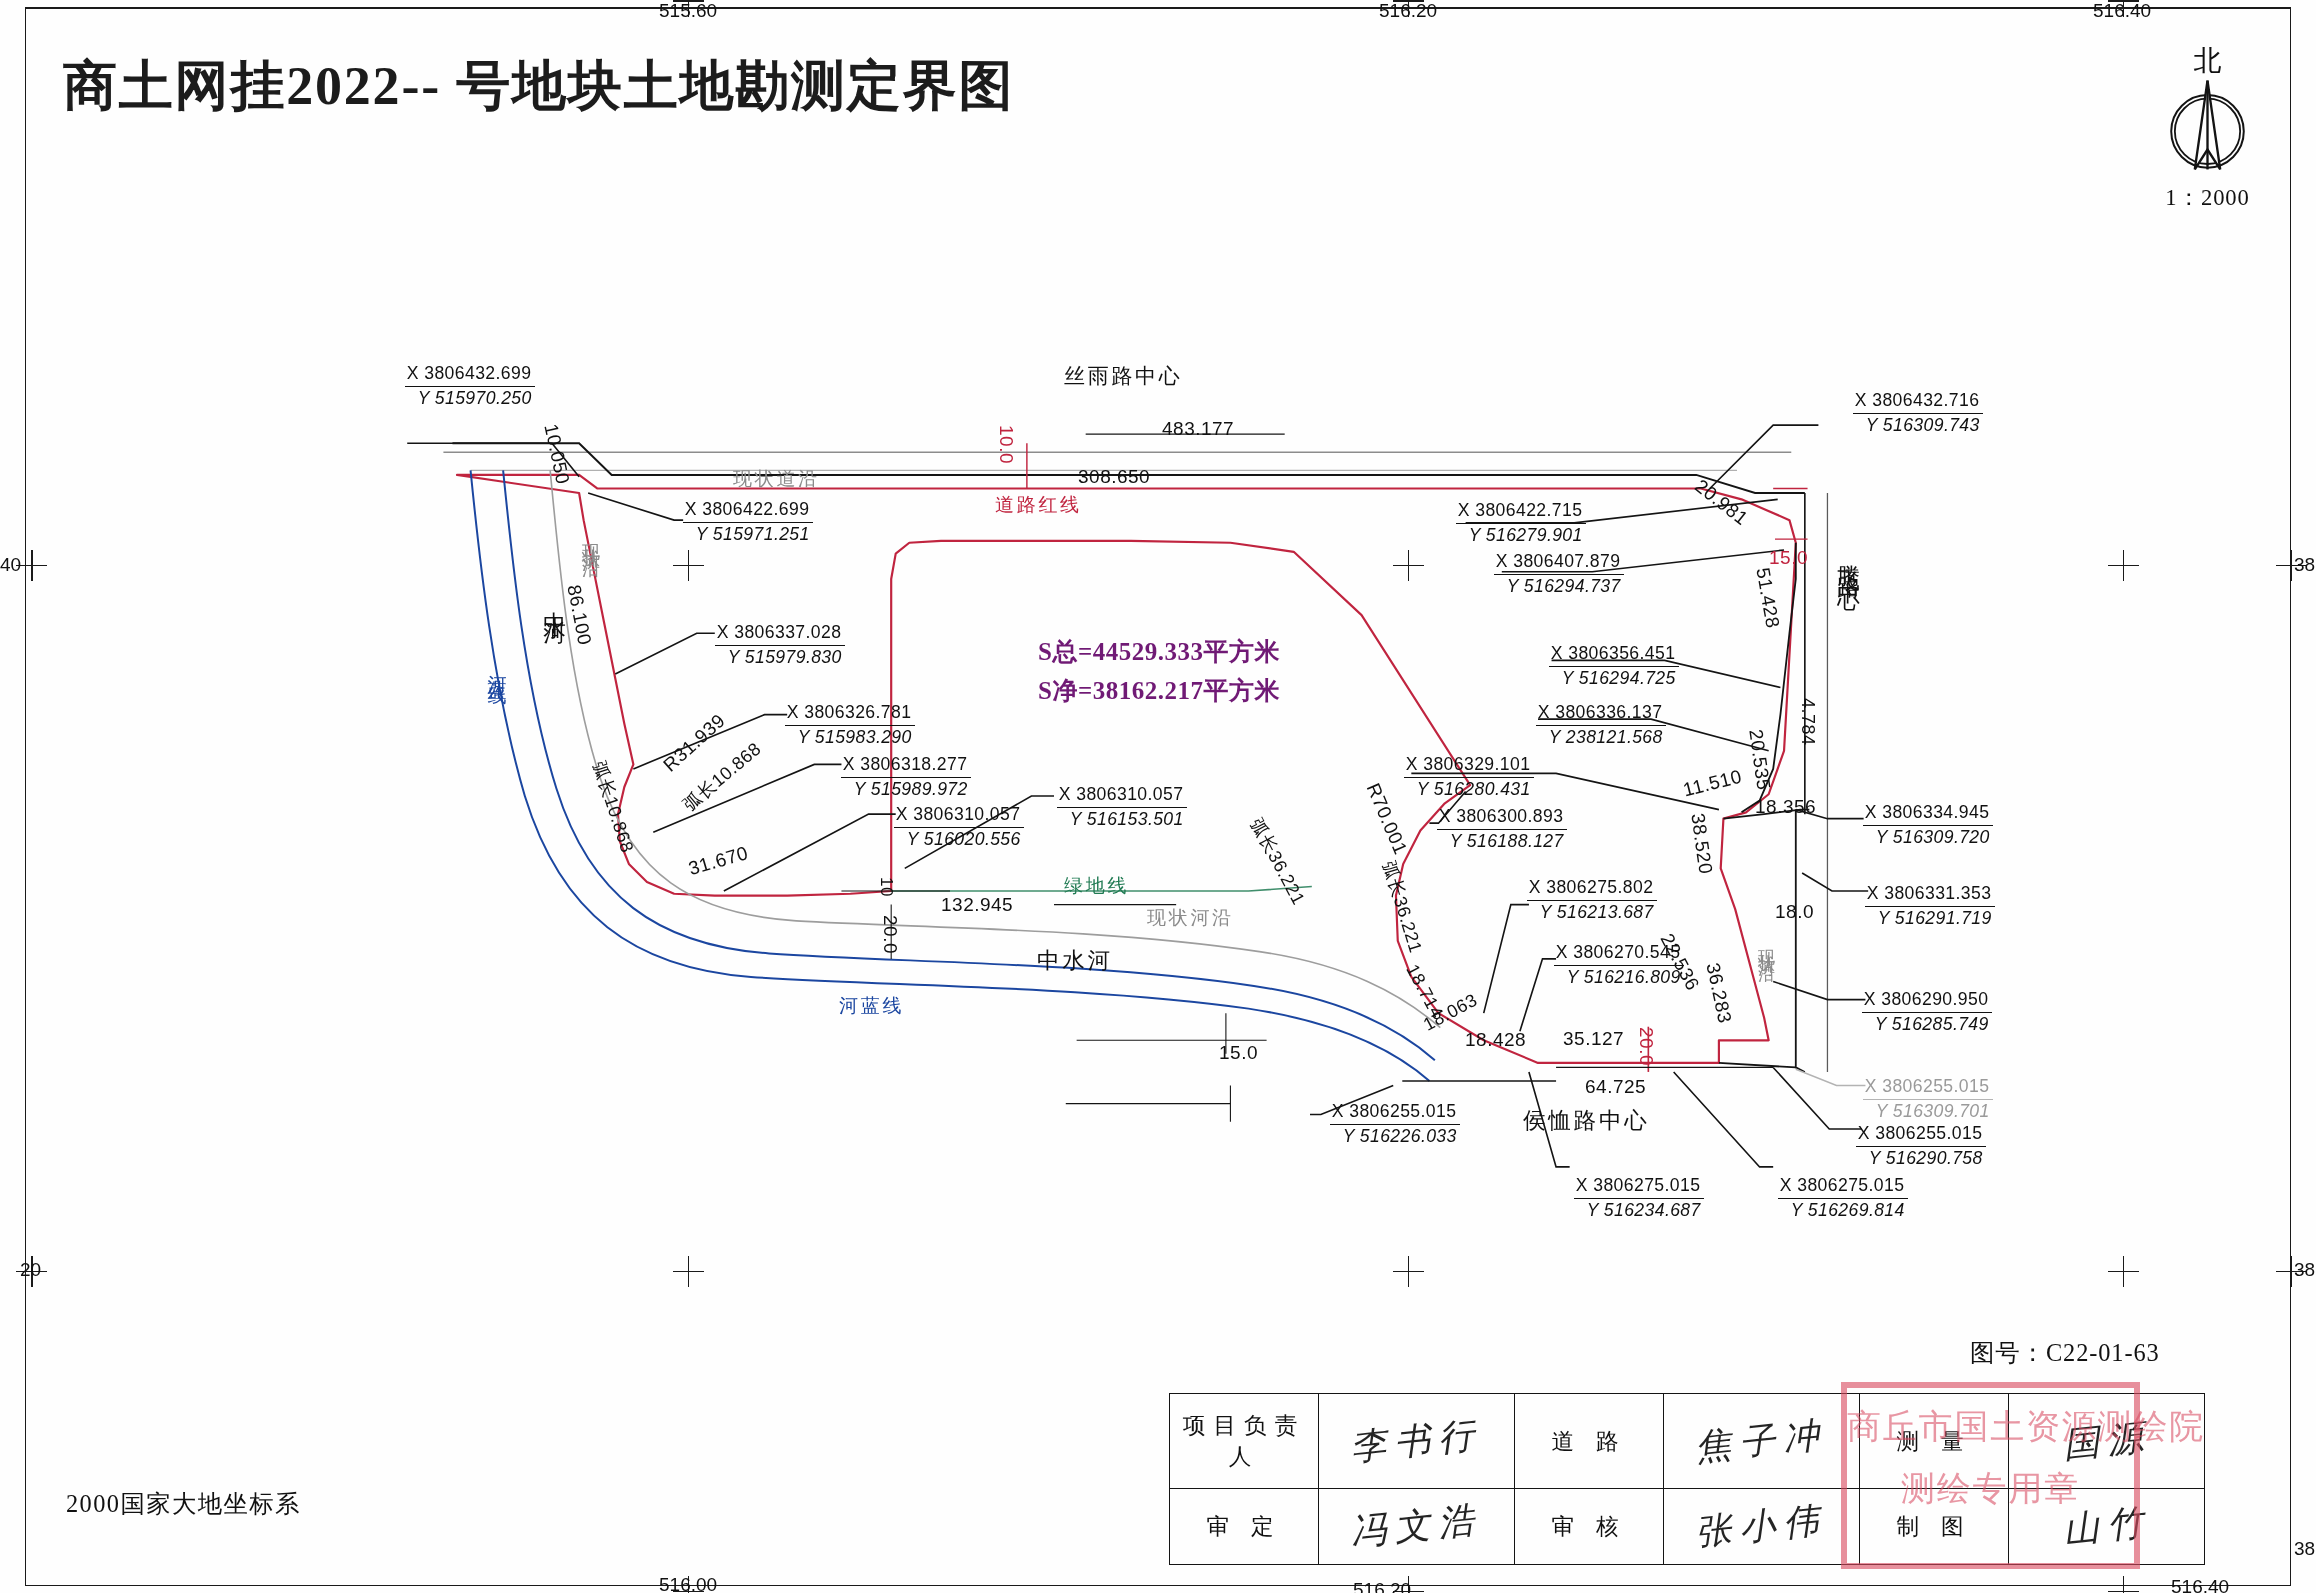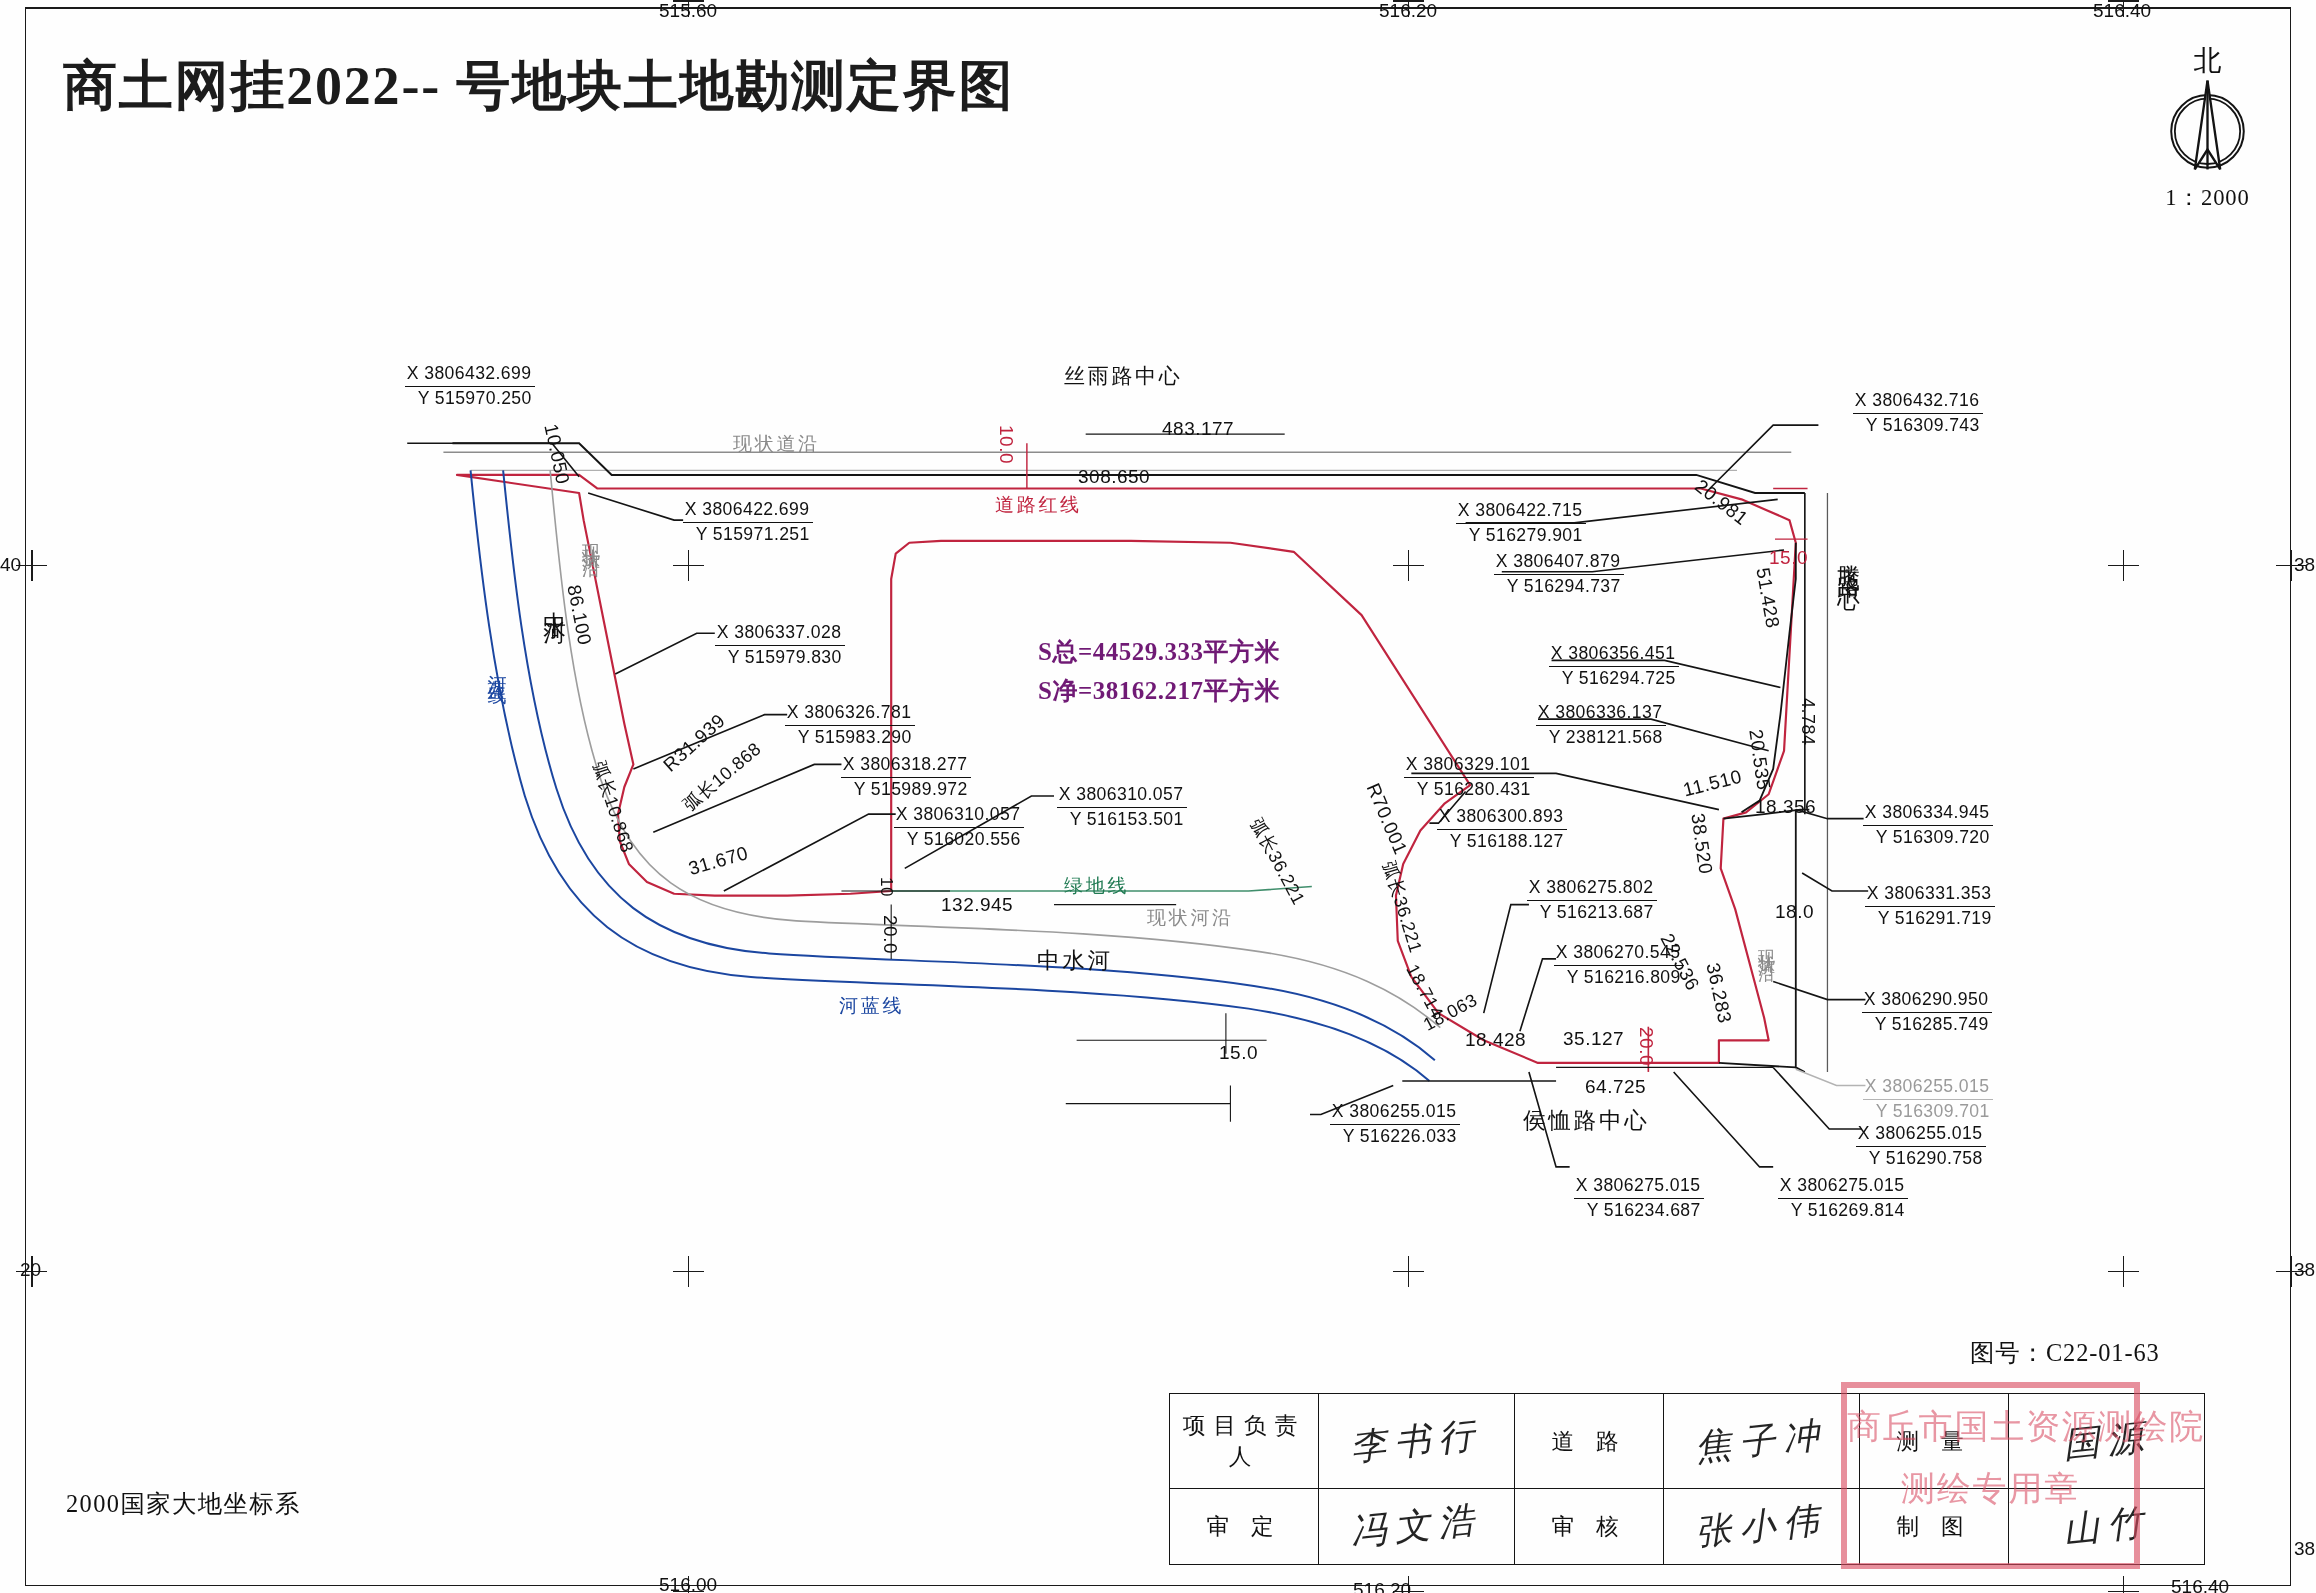--- a/index.html
+++ b/index.html
@@ -37,21 +37,21 @@
   
   #north{position:absolute;left:2144px;top:47px;width:127px;text-align:center;}
   #north .glyph{font-size:28px;font-family:"Liberation Serif",serif;color:#111;line-height:1;}
   #north .scale{font-size:22.6px;font-family:"Liberation Serif",serif;margin-top:3.6px;letter-spacing:0.9px;}
   .coord{
     position:absolute;white-space:nowrap;
     font-family:"Liberation Sans",sans-serif;font-size:17.6px;color:#111;
     line-height:1.34;letter-spacing:0.4px;
   }
   .coord .x{display:block;border-bottom:1.4px solid #111;padding:0 3.6px 0.9px 1.8px;}
-  .coord .y{display:block;padding:0 3.6px 0 12.7px;}
+  .coord .y{display:block;padding:0 3.6px 0 12.7px;font-style:italic;}
   .coord.faded{color:#9a9a9a;}
   .coord.faded .x{border-bottom-color:#b4b4b4;}
 
   .dim{position:absolute;white-space:nowrap;font-family:"Liberation Sans",sans-serif;
        font-size:19px;color:#111;letter-spacing:0.5px;}
   .dim.red{color:#c0243f;}
   .cn{position:absolute;white-space:nowrap;font-family:"Liberation Serif","DejaVu Serif",serif;
       font-size:21px;color:#111;letter-spacing:2.7px;}
   .cn.red{color:#c0243f;}
   .cn.blue{color:#1b46a0;}
@@ -315,21 +315,21 @@
 
     <path d="M1850 1185 L1945 1290 L1960 1290" stroke="#141414" stroke-width="1.8" fill="none"></path>
   </svg>
 
   <div id="area-note">
     <div>S总=44529.333平方米</div>
     <div>S净=38162.217平方米</div>
   </div>
 
   <div class="cn" style="left:1064px;top:362px;">丝雨路中心</div>
-  <div class="cn gray" style="left:733px;top:431px;font-size:19px;">现状道沿</div>
+  <div class="cn gray" style="left:733px;top:466px;font-size:19px;">现状道沿</div>
   <div class="cn red" style="left:995px;top:492px;font-size:19px;">道路红线</div>
   <div class="cn vert" style="left:1833px;top:547px;font-size:22.6px;">腾飞路中心</div>
   <div class="cn vert" style="left:539px;top:593px;font-size:22.6px;">中水河</div>
   <div class="cn blue vert" style="left:484px;top:660px;font-size:19px;">河蓝线</div>
   <div class="cn gray vert" style="left:579px;top:529px;font-size:18px;">现状河沿</div>
   <div class="cn green" style="left:1064px;top:873px;font-size:19px;">绿地线</div>
   <div class="cn gray" style="left:1147px;top:905px;font-size:19px;">现状河沿</div>
   <div class="cn" style="left:1037px;top:945px;font-size:22.6px;">中水河</div>
   <div class="cn blue" style="left:839px;top:993px;font-size:19px;">河蓝线</div>
   <div class="cn gray vert" style="left:1755px;top:936px;font-size:17px;">现状河沿</div>

